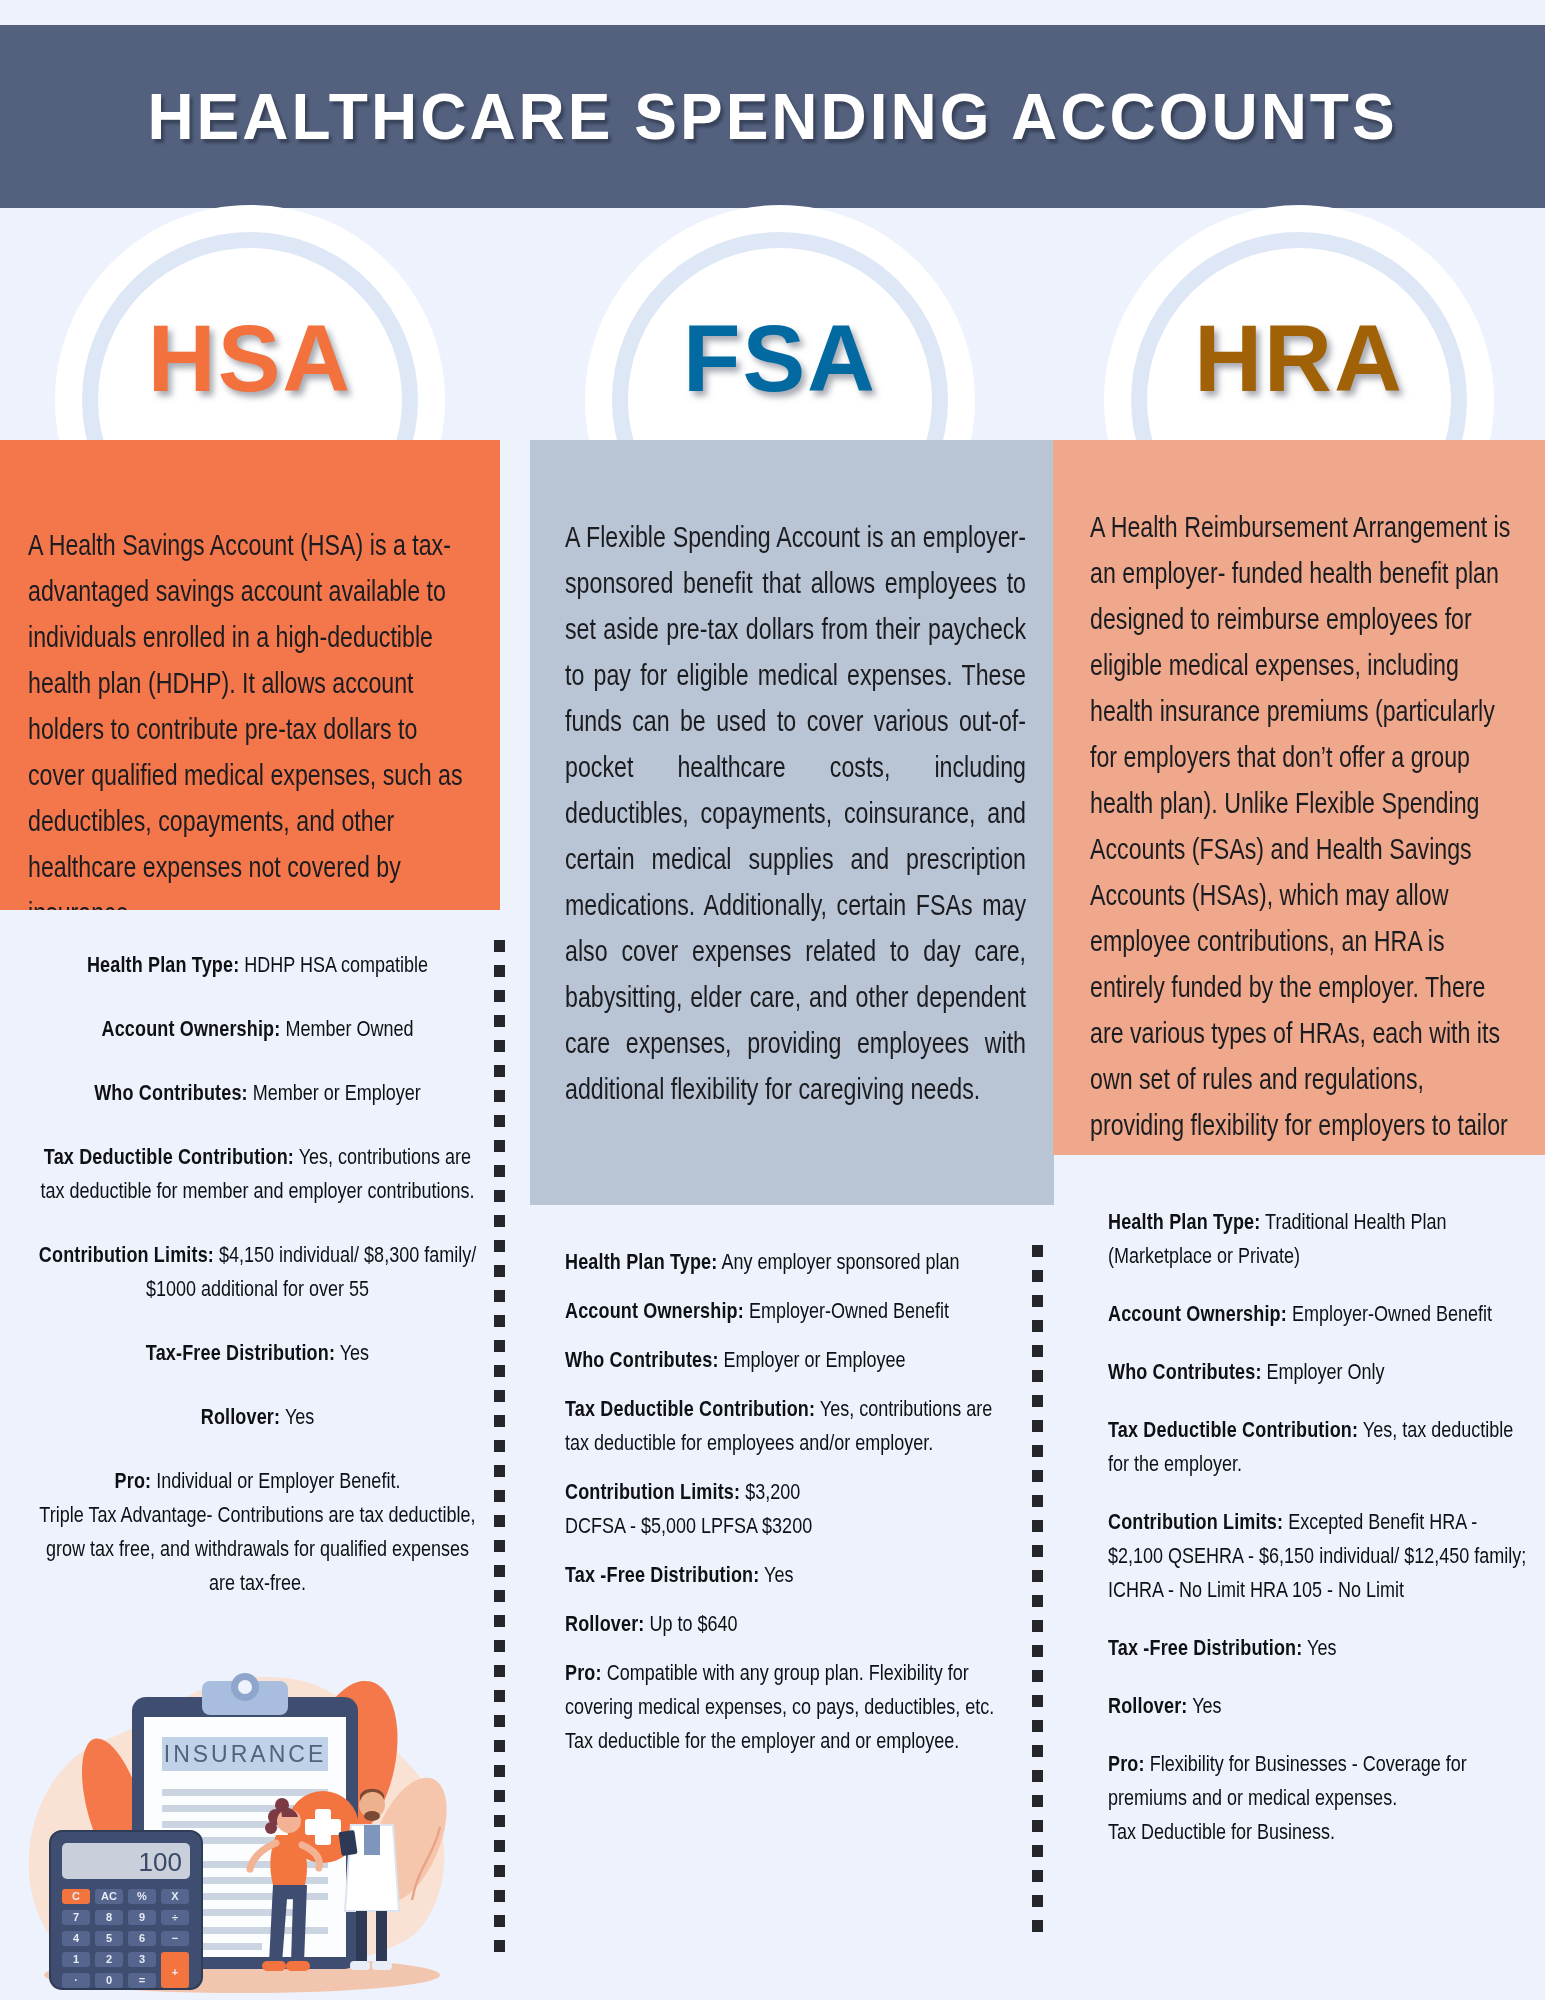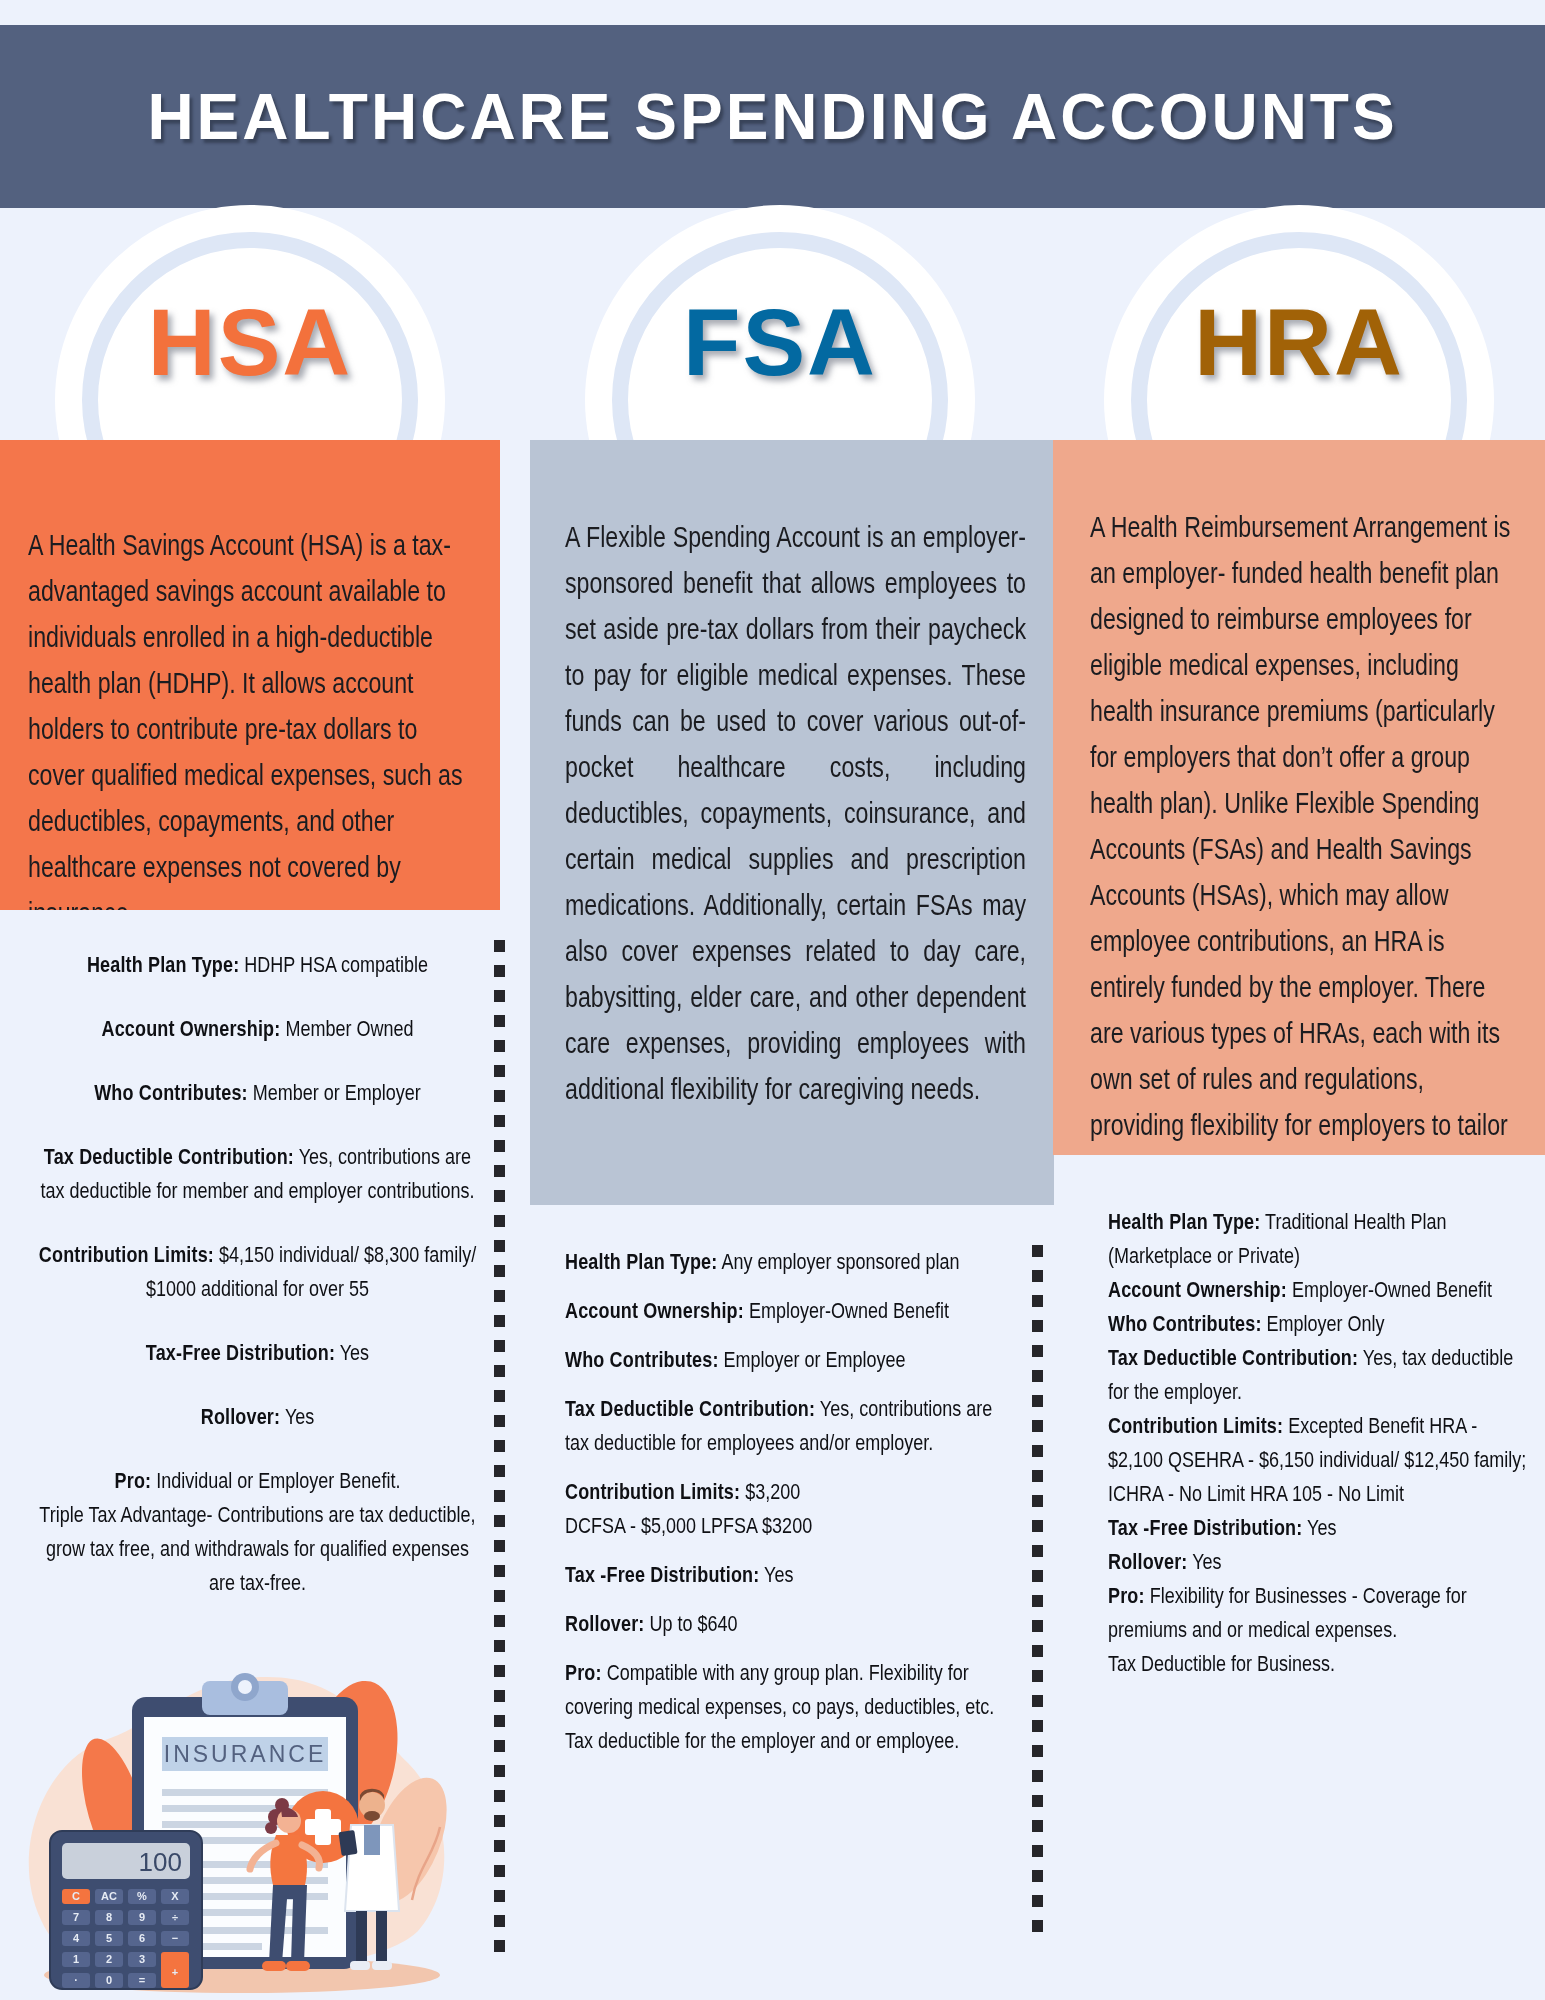--- a/index.html
+++ b/index.html
@@ -25,41 +25,41 @@
   }
   .circle .ring{
     width:336px;height:336px;border-radius:50%;box-sizing:border-box;
     border:16px solid #DEE7F6;background:#FFFFFF;
   }
   .circle.c-hsa{left:55px;}
   .circle.c-fsa{left:585px;}
   .circle.c-hra{left:1104px;}
   
   .acronym{
-    position:absolute;top:296px;width:390px;text-align:center;z-index:2;
+    position:absolute;top:312px;width:390px;text-align:center;z-index:2;
     font-size:94px;font-weight:bold;letter-spacing:2px;line-height:1;
     text-shadow:4px 5px 6px rgba(95,100,115,.55);
   }
   .acronym.a-hsa{left:55px;color:#F3713C;}
   .acronym.a-fsa{left:585px;color:#0369a1;}
   .acronym.a-hra{left:1104px;color:#a16207;}
   
   .box{position:absolute;top:440px;z-index:1;box-sizing:border-box;overflow:hidden;}
   .box.b-hsa{left:0;width:500px;height:470px;background:#F4764B;padding:82px 26px 0 28px;}
   .box.b-fsa{left:530px;width:524px;height:765px;background:#B9C4D4;padding:74px 28px 0 35px;}
   .box.b-hra{left:1053px;width:492px;height:715px;background:#EFA88C;padding:64px 28px 0 37px;}
   .box p{margin:0;font-size:29px;line-height:46px;color:#1B1C20;}
   .box.b-fsa p{text-align:justify;}
   
   .cond{transform:scaleX(0.8);transform-origin:0 0;width:125%;}
   
   .attrs{position:absolute;z-index:1;display:flex;flex-direction:column;}
   .attrs.l-hsa{left:35px;top:948px;width:445px;gap:30px;text-align:center;}
   .attrs.l-fsa{left:565px;top:1245px;width:450px;gap:15px;}
-  .attrs.l-hra{left:1108px;top:1205px;width:422px;}
+  .attrs.l-hra{left:1108px;top:1205px;width:422px;gap:24px;}
   .attrs p{margin:0;font-size:22.5px;line-height:34px;color:#0F1014;}
   .attrs strong{font-weight:bold;letter-spacing:.2px;}
   .attrs .v{white-space:pre-line;}
   
   .divider{
     position:absolute;width:11px;z-index:1;
     background-image:repeating-linear-gradient(to bottom,#26262A 0 12px,transparent 12px 25px);
   }
   .divider.d-left{left:494px;top:940px;height:1018px;}
   .divider.d-right{left:1032px;top:1245px;height:698px;}

